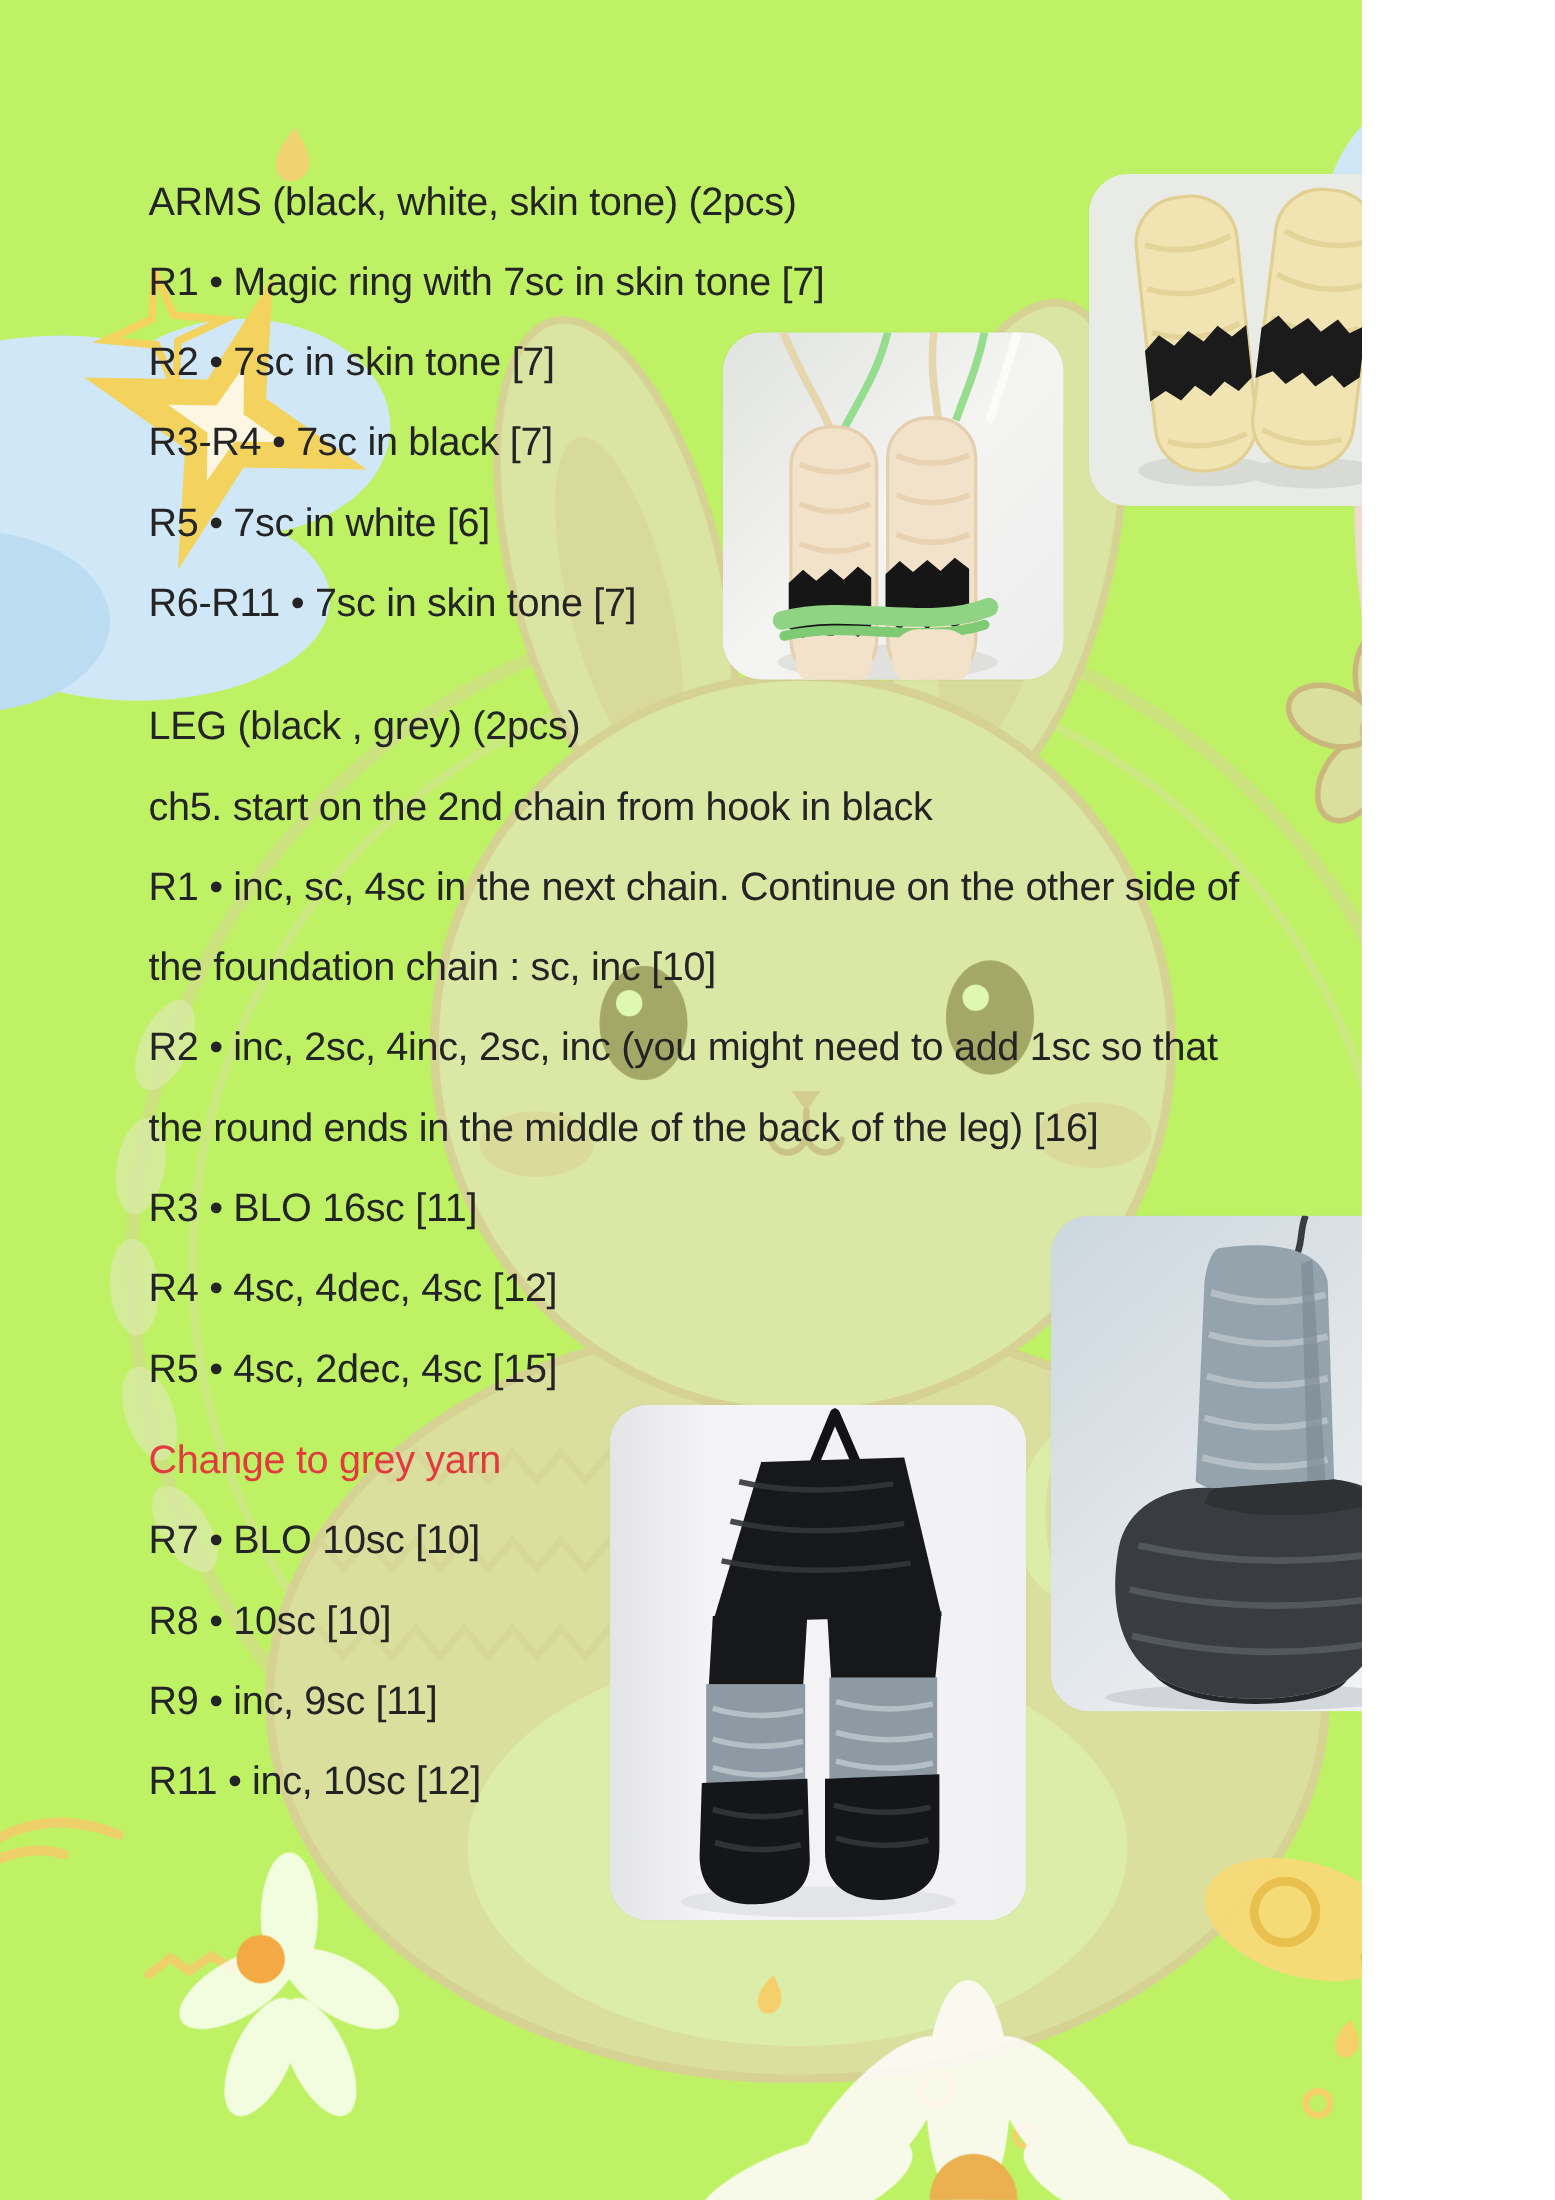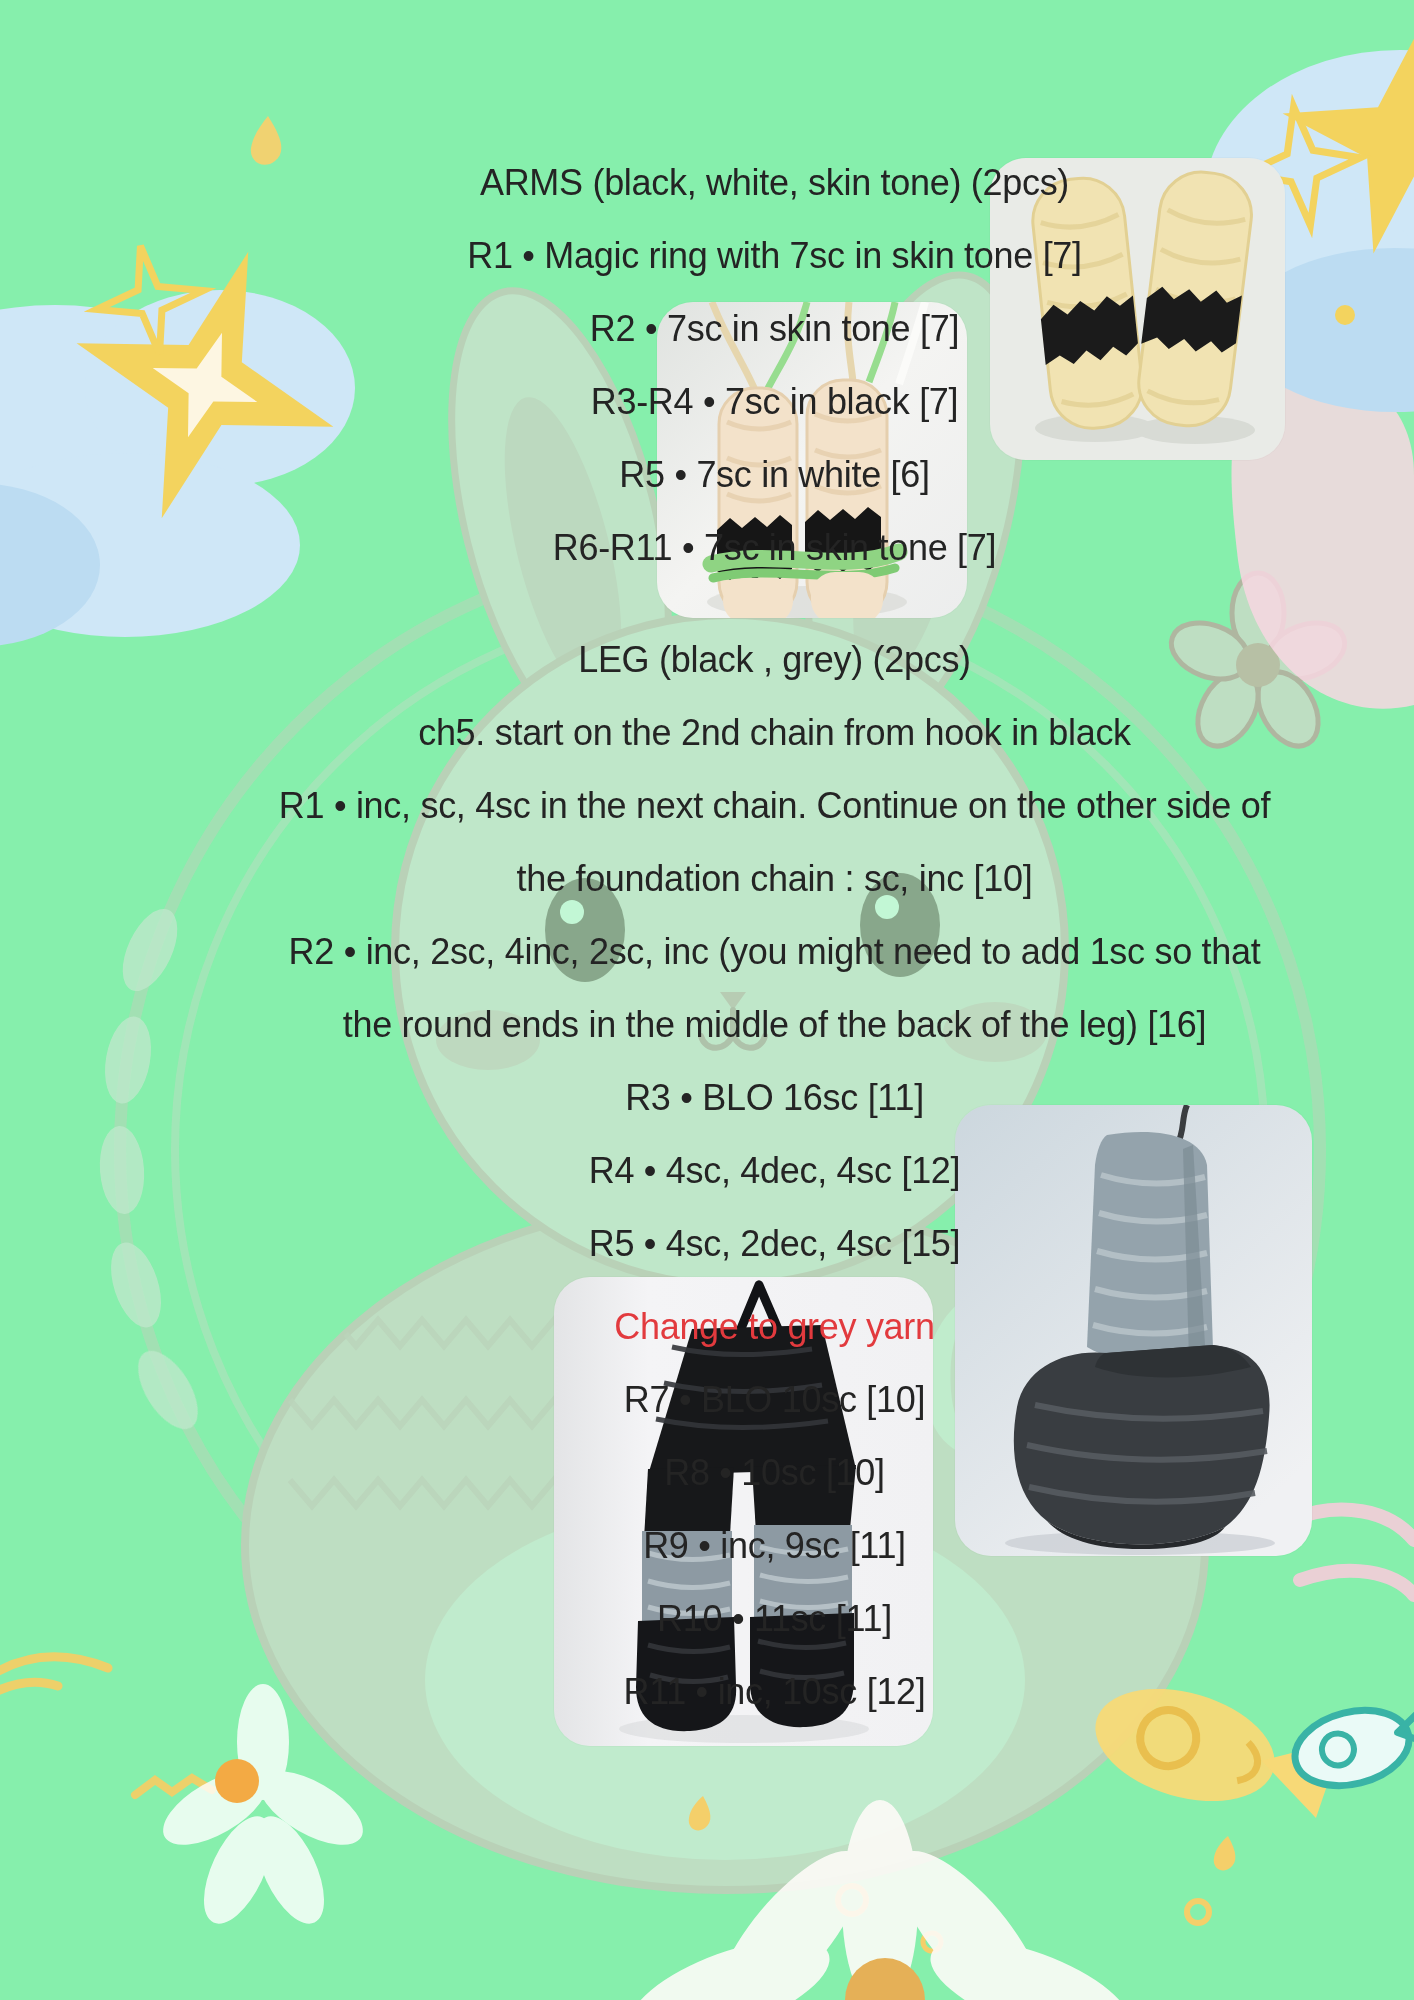--- a/index.html
+++ b/index.html
@@ -1,22 +1,21 @@
 <!DOCTYPE html>
 <html><head>
 <meta charset="utf-8">
 <style>
   html,body { margin:0; padding:0; }
   body { font-family: "Liberation Sans", sans-serif; }
   .page {
     position: relative;
-    width: 1414px; height: 2000px;
-    background: #86efac;
+    width: 1238px; height: 2000px;
+    background: #bef264;
     overflow: hidden;
-    text-align: center;
   }
   .deco-layer { position:absolute; left:0; top:0; z-index:0; }
   .photo {
     position:absolute; z-index:2;
     border-radius:36px; overflow:hidden;
     box-shadow: 0 0 0 1px rgba(0,0,0,0.02);
   }
   .photo svg { display:block; }
   .text-layer {
     position:absolute; left:0; top:146px; width:100%;
@@ -262,17 +261,16 @@
       <div class="pline">the foundation chain : sc, inc  [10]</div>
       <div class="pline">R2 • inc, 2sc, 4inc, 2sc, inc (you might need to add 1sc so that</div>
       <div class="pline">the round ends in the middle of the back of the leg) [16]</div>
       <div class="pline">R3 • BLO 16sc  [11]</div>
       <div class="pline">R4 • 4sc, 4dec, 4sc [12]</div>
       <div class="pline">R5 • 4sc, 2dec, 4sc [15]</div>
       <div class="pline red" style="margin-top: 10px;">Change to grey yarn</div>
       <div class="pline">R7 • BLO 10sc [10]</div>
       <div class="pline">R8 • 10sc [10]</div>
       <div class="pline">R9 • inc, 9sc [11]</div>
-      <div class="pline">R10 • 11sc [11]</div>
       <div class="pline">R11 • inc, 10sc [12]</div>
     </div>
 
 </div>
 
 </body></html>

